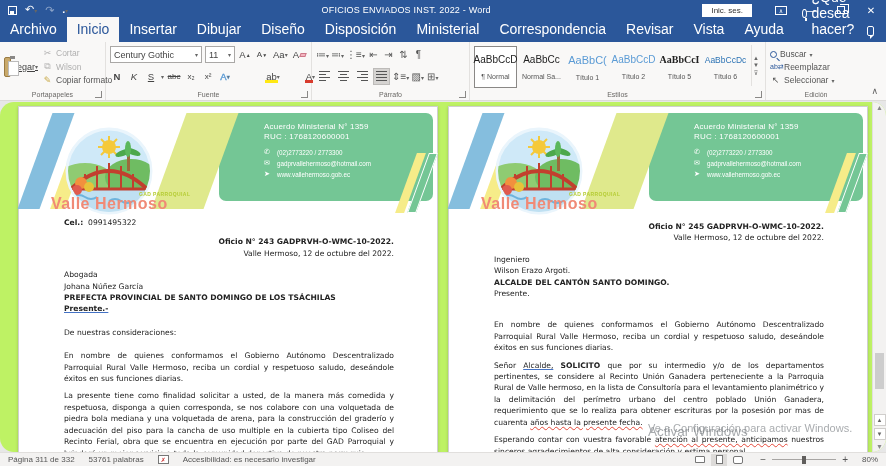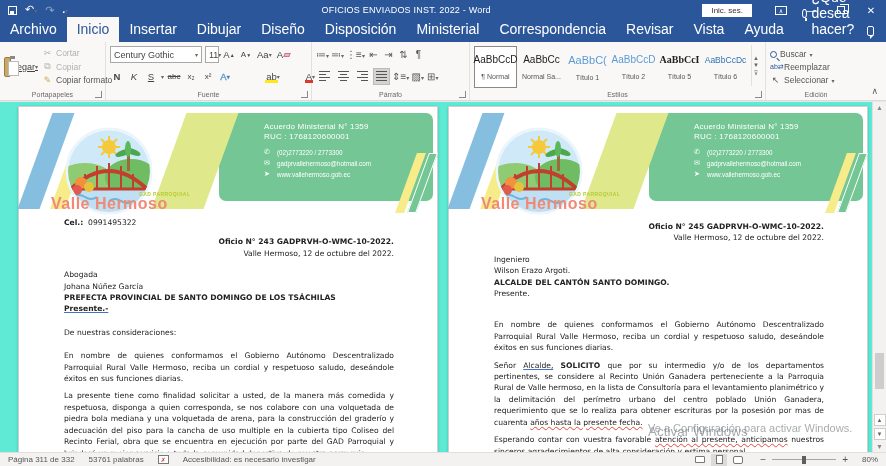--- a/index.html
+++ b/index.html
@@ -40,21 +40,21 @@
   .bigbtn { display: flex; flex-direction: row; align-items: center; justify-content: flex-start; width: 34px; cursor: pointer; padding-top: 2px; text-decoration: underline; }
   .clipboard { width: 16px; height: 20px; background: #c9a96a; border: 1px solid #9a7b42; border-radius: 2px; position: relative; }
   .clipboard:after { content:""; position:absolute; left:2.5px; top:3px; width:9px; height:13px; background:#fff; border:1px solid #bbb; }
   .clipboard:before { content:""; position:absolute; left:4.5px; top:-2px; width:5px; height:3px; background:#8a8886; }
   .smallcol { display: flex; flex-direction: column; gap: 3px; padding-top: 3px; }
   .smallbtn { display: flex; align-items: center; gap: 3px; font-size: 8.5px; color: #555; cursor: pointer; white-space: nowrap; }
   .smallbtn .g { font-size: 9px; width: 11px; text-align: center; }
   .caret { font-size: 6px; color: #666; }
   .frow { display: flex; align-items: center; gap: 3px; height: 20px; }
   .combo { background: #fff; border: 1px solid #aaa8a6; display: flex; align-items: center; justify-content: space-between; padding: 1px 3px; height: 17px; cursor: pointer; }
-  .fname { width: 92px; } .fsize { width: 14px; }
+  .fname { width: 92px; } .fsize { width: 30px; }
   .tbtn { min-width: 14px; height: 16px; display: inline-flex; align-items: center; justify-content: center; font-size: 9.5px; cursor: pointer; padding: 0 1px; }
   .bold { font-weight: bold; } .ital { font-style: italic; } .unde { text-decoration: underline; }
   .strike { text-decoration: line-through; font-size: 8px; }
   .ubar { display: inline-block; position: relative; margin-left: 40px; }
   .ubar:after { content:""; position:absolute; left:-1px; right:-1px; bottom:-1px; height:3px; }
   .ubar.yel:after { background:#ffe814; } .ubar.red:after { background:#d83b2d; }
   .fx { color: #5b9bd5; -webkit-text-stroke: .4px #5b9bd5; }
   .eraser { display:inline-block; width:6px; height:4px; background:#f4b5c0; border:1px solid #c78; transform: skewX(-20deg); margin-left:1px; }
   .al { display: inline-flex; flex-direction: column; gap: 2px; width: 11px; cursor: pointer; padding: 2px 0; }
   .al i { height: 1px; background: #555; }
@@ -72,21 +72,21 @@
   .sprev { font-size: 10px; color: #222; white-space: nowrap; }
   .sprev.blue { color: #5b9bd5; } .sprev.blue2 { color: #2e74b5; font-size: 8.5px; } .sprev.b5 { font-weight: bold; font-family: "Liberation Serif", serif; }
   .sname { font-size: 7px; color: #555; white-space: nowrap; }
   .galctl { display: flex; flex-direction: column; justify-content: center; gap: 1px; padding: 2px 1px; border-left: 1px solid #e3e1df; }
   .galctl span { font-size: 6px; color: #666; cursor: pointer; text-align: center; }
   .mag { width: 7px; height: 7px; border: 1.3px solid #2b579a; border-radius: 50%; position: relative; display: inline-block; }
   .mag:after { content:""; position:absolute; width:4px; height:1.3px; background:#2b579a; transform:rotate(45deg); left:5px; top:7px; }
   .collapse { position: absolute; right: 8px; bottom: 4px; font-size: 9px; color: #666; cursor: pointer; }
 
   
-  .docarea { position: absolute; top: 102px; left: 0; right: 0; bottom: 14px; background: #5eead4; overflow: hidden; }
+  .docarea { position: absolute; top: 102px; left: 0; right: 0; bottom: 14px; background: #bef264; overflow: hidden; border-radius: 14px; }
   .page { position: absolute; top: 4px; width: 420px; height: 560px; background: #fff; border: 1px solid #cfcfcf; box-shadow: 0 1px 3px rgba(0,0,0,.18); cursor: text; }
   .p1 { left: 18px; } .p2 { left: 448px; }
   .pbody { padding: 0 43px 0 45px; font-family: "DejaVu Sans", sans-serif; font-size: 7.6px; color: #222; line-height: 11.4px; }
   .just { text-align: justify; }
   .rgt { text-align: right; }
   .b { font-weight: bold; }
   .ulink { text-decoration: underline; text-decoration-color: #4472c4; }
   .wavy { text-decoration: underline; text-decoration-style: wavy; text-decoration-color: #e5493a; text-decoration-thickness: .6px; }
   .sp6{height:6px}.sp8{height:8px}.sp10{height:10px}.sp12{height:12px}
 
@@ -190,21 +190,21 @@
       <span>Pegar</span>
       <span class="caret">▾</span>
     </div>
     <div class="smallcol">
       <span class="smallbtn dim">
           <span class="g">✂</span>
           <span>Cortar</span>
         </span>
       <span class="smallbtn dim">
           <span class="g">⧉</span>
-          <span>Copiar</span>
+          <span>Wilson</span>
         </span>
       <span class="smallbtn">
           <span class="g" style="color:#c8a845">✎</span>
           <span>Copiar formato</span>
         </span>
     </div>
     <span class="glabel">Portapapeles</span>
     <span class="launcher"></span>
   </div>
 

